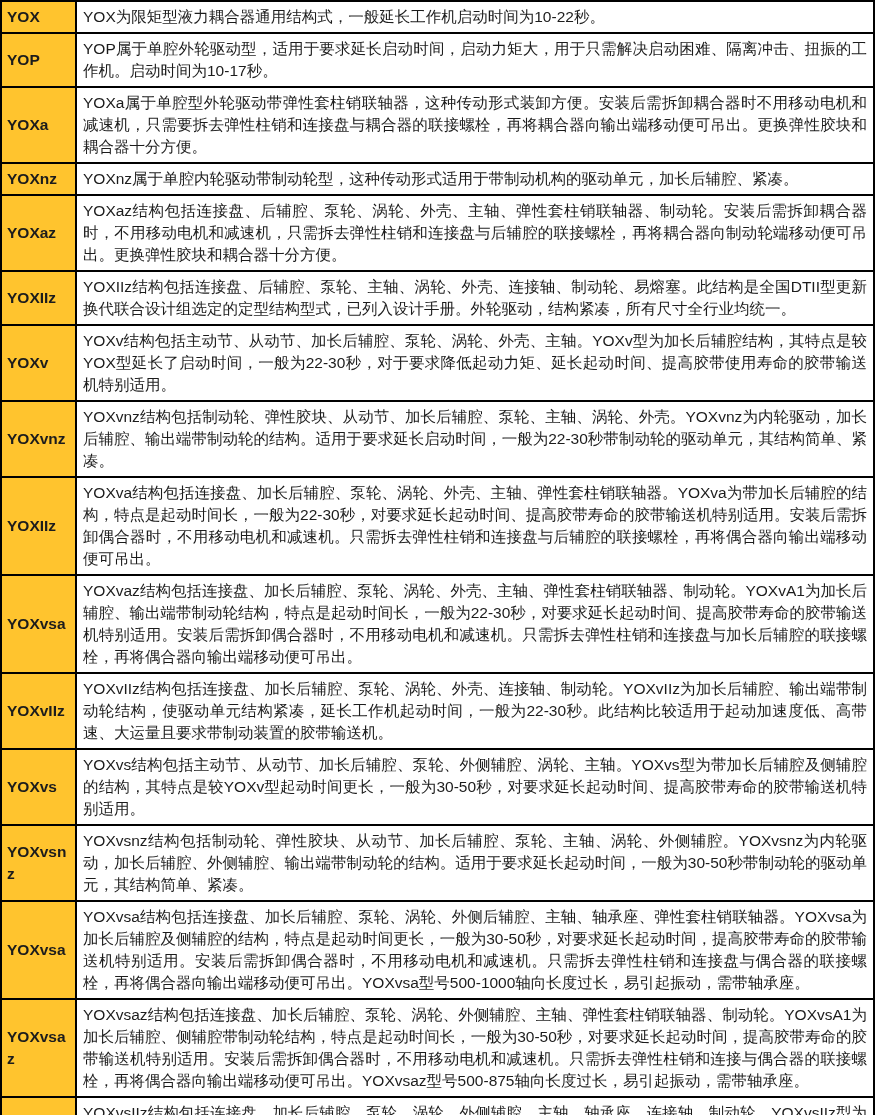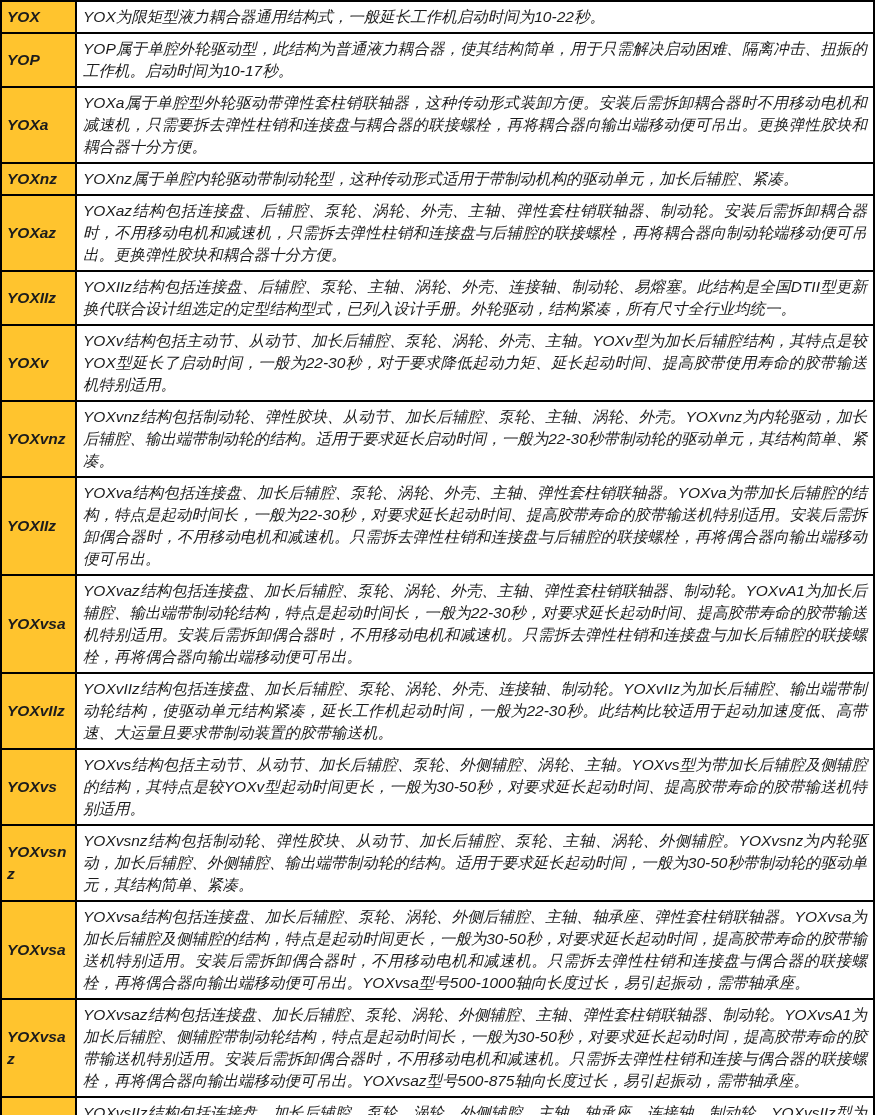--- a/index.html
+++ b/index.html
@@ -14,21 +14,20 @@
     width: 875px;
     border-collapse: collapse;
     table-layout: fixed;
   }
   table.coupling-table td {
     border: 2px solid var(--border-color);
     vertical-align: middle;
     font-size: 15.5px;
     line-height: 22px;
     color: #1c1c1c;
-    font-style: italic;
   }
   td.model-cell {
     width: 75px;
     background: var(--label-bg);
     font-weight: bold;
     font-size: 15px;
     color: #000000;
     padding: 3px 4px 3px 5px;
     word-break: break-all;
   }
@@ -44,21 +43,21 @@
 <div class="page">
   <table class="coupling-table">
     <tbody>
   <tr>
     <td class="model-cell">YOX</td>
     <td class="desc-cell">YOX为限矩型液力耦合器通用结构式，一般延长工作机启动时间为10-22秒。</td>
   </tr>
 
   <tr>
     <td class="model-cell">YOP</td>
-    <td class="desc-cell">YOP属于单腔外轮驱动型，此结构为普通液力耦合器，使其结构简单，用于只需解决启动困难、隔离冲击、扭振的工作机。启动时间为10-17秒。</td>
+    <td class="desc-cell">YOP属于单腔外轮驱动型，适用于要求延长启动时间，启动力矩大，用于只需解决启动困难、隔离冲击、扭振的工作机。启动时间为10-17秒。</td>
   </tr>
 
   <tr>
     <td class="model-cell">YOXa</td>
     <td class="desc-cell">YOXa属于单腔型外轮驱动带弹性套柱销联轴器，这种传动形式装卸方便。安装后需拆卸耦合器时不用移动电机和减速机，只需要拆去弹性柱销和连接盘与耦合器的联接螺栓，再将耦合器向输出端移动便可吊出。更换弹性胶块和耦合器十分方便。</td>
   </tr>
 
   <tr>
     <td class="model-cell">YOXnz</td>
     <td class="desc-cell">YOXnz属于单腔内轮驱动带制动轮型，这种传动形式适用于带制动机构的驱动单元，加长后辅腔、紧凑。</td>

